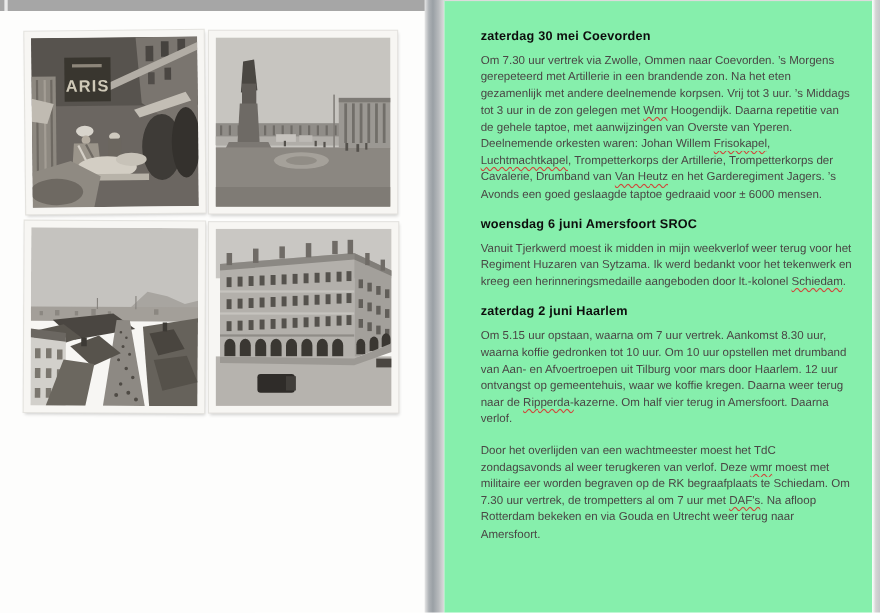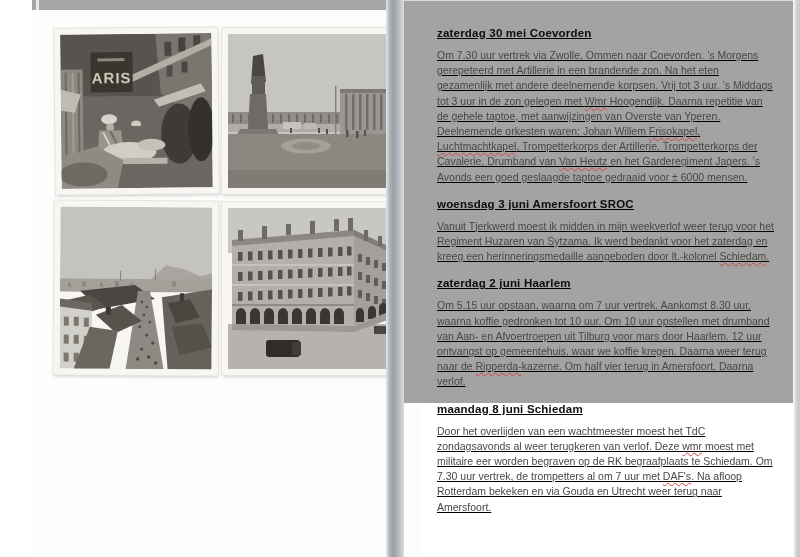--- a/index.html
+++ b/index.html
@@ -3,21 +3,21 @@
 <meta charset="utf-8">
 <style>
   html,body { margin:0; padding:0; }
   body {
     width:800px; height:557px; position:relative; overflow:hidden;
     background:#ffffff;
     font-family:"Liberation Sans", sans-serif;
   }
 
   
-  .left-page { position:absolute; left:0; top:0; width:388px; height:557px; background:#fdfdfc;margin-left:32px; }
+  .left-page { position:absolute; left:0; top:0; width:388px; height:557px; background:#fdfdfc; }
   .scan-band { position:absolute; left:0; top:0; width:388px; height:10px; background:#a6a6a6; }
   .scan-notch { position:absolute; left:4px; top:0; width:3px; height:10px; background:#e9e9e9; }
 
   .photo {
     position:absolute; box-sizing:border-box; padding:6px;
     background:#f7f6f3;
     box-shadow:0 0 0 1px #e4e3df, 1px 2px 3px rgba(0,0,0,0.18);
   }
   .photo svg { display:block; width:100%; height:100%; }
   .photo1 { left:23px;  top:28px;  width:163px; height:166px; transform:rotate(-0.6deg); }
@@ -26,22 +26,22 @@
   .photo4 { left:190px; top:202px; width:172px; height:173px; }
 
   
   .gutter {
     position:absolute; left:386px; top:0; width:18px; height:557px;
     background:linear-gradient(90deg,#e7e7e7 0%,#adb1b5 22%,#9aa0a5 42%,#b6b9bc 70%,#dddede 100%);
   }
 
   
   .right-page {
-    position:absolute; left:404px; top:0; width:389px; height:403px;
-    background:#a3a3a3; border-top:1px solid #dcdcdc; box-sizing:border-box;text-decoration:underline;
+    position:absolute; left:404px; top:0; width:389px; height:557px;
+    background:#86efac; border-top:1px solid #dcdcdc; box-sizing:border-box;
   }
   .right-content { padding:26px 16px 0 33px; width:340px; }
   .entry h2 {
     font-size:11.5px; font-weight:bold; color:#0d0d0d;
     letter-spacing:0.2px; margin:0 0 9px 0;
   }
   .entry p {
     font-size:10.5px; line-height:15.2px; color:#4a4745;
     margin:0 0 13px 0;
   }
@@ -305,30 +305,29 @@
 
 <div class="right-page">
   <div class="right-content">
 
     <section class="entry">
       <h2>zaterdag 30 mei Coevorden</h2>
       <p><span>Om 7.30 uur vertrek via Zwolle, Ommen naar Coevorden. ’s Morgens gerepeteerd met Artillerie in een brandende zon. Na het eten gezamenlijk met andere deelnemende korpsen. Vrij tot 3 uur. ’s Middags tot 3 uur in de zon gelegen met </span><span class="sp">Wmr</span><span> Hoogendijk. Daarna repetitie van de gehele taptoe, met aanwijzingen van Overste van Yperen. Deelnemende orkesten waren: Johan Willem </span><span class="sp">Frisokapel</span><span>, </span><span class="sp">Luchtmachtkapel</span><span>, Trompetterkorps der Artillerie, Trompetterkorps der Cavalerie, Drumband van </span><span class="sp">Van Heutz</span><span> en het Garderegiment Jagers. ’s Avonds een goed geslaagde taptoe gedraaid voor ± 6000 mensen.</span></p>
     </section>
 
     <section class="entry">
-      <h2>woensdag 3 juni Amersfoort SROC</h2>
-      <p><span>Vanuit Tjerkwerd moest ik midden in mijn weekverlof weer terug voor het Regiment Huzaren van Sytzama. Ik werd bedankt voor het zaterdag en kreeg een herinneringsmedaille aangeboden door lt.-kolonel </span><span class="sp">Schiedam</span><span>.</span></p>
+      <h2>woensdag 6 juni Amersfoort SROC</h2>
+      <p><span>Vanuit Tjerkwerd moest ik midden in mijn weekverlof weer terug voor het Regiment Huzaren van Sytzama. Ik werd bedankt voor het tekenwerk en kreeg een herinneringsmedaille aangeboden door lt.-kolonel </span><span class="sp">Schiedam</span><span>.</span></p>
     </section>
 
     <section class="entry">
       <h2>zaterdag 2 juni Haarlem</h2>
       <p><span>Om 5.15 uur opstaan, waarna om 7 uur vertrek. Aankomst 8.30 uur, waarna koffie gedronken tot 10 uur. Om 10 uur opstellen met drumband van Aan- en Afvoertroepen uit Tilburg voor mars door Haarlem. 12 uur ontvangst op gemeentehuis, waar we koffie kregen. Daarna weer terug naar de </span><span class="sp">Ripperda-</span><span>kazerne. Om half vier terug in Amersfoort. Daarna verlof.</span></p>
     </section>
 
     <section class="entry">
-      <h2>maandag 8 juni Schiedam</h2>
       <p><span>Door het overlijden van een wachtmeester moest het TdC zondagsavonds al weer terugkeren van verlof. Deze </span><span class="sp">wmr</span><span> moest met militaire eer worden begraven op de RK begraafplaats te Schiedam. Om 7.30 uur vertrek, de trompetters al om 7 uur met </span><span class="sp">DAF's</span><span>. Na afloop Rotterdam bekeken en via Gouda en Utrecht weer terug naar Amersfoort.</span></p>
     </section>
 
   </div>
 </div>
 
 <div class="right-edge"></div>
 
 </body></html>

